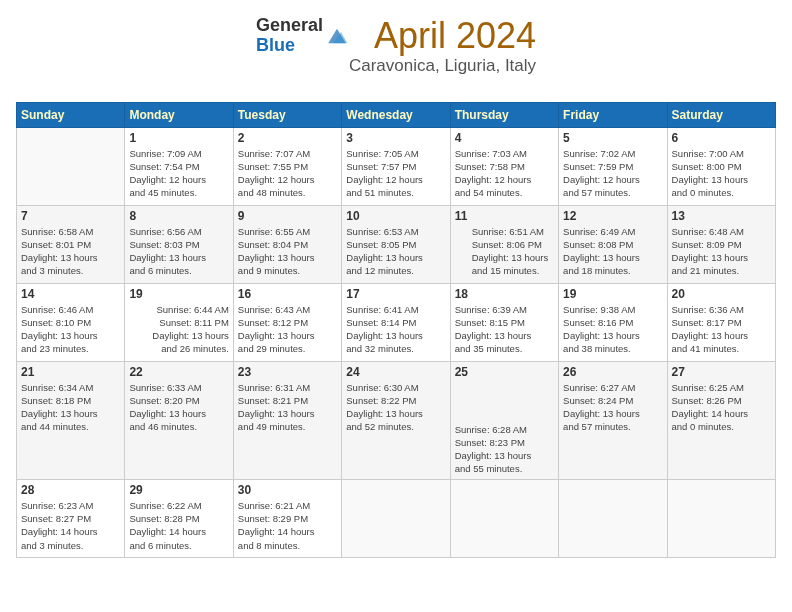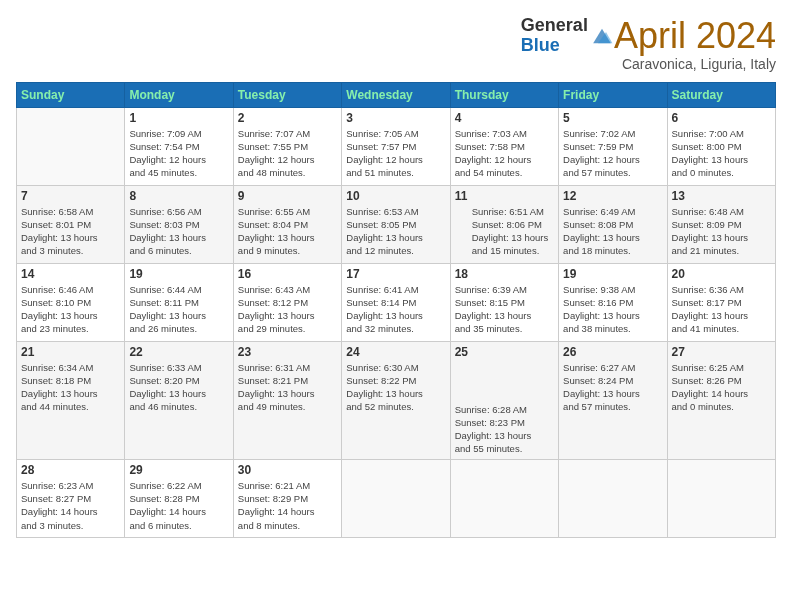--- a/index.html
+++ b/index.html
@@ -9,23 +9,23 @@
       font-family: Arial, Helvetica, sans-serif;
       background: #fff;
       overflow: hidden;
     }
     .container {
       width: 792px;
       padding: 16px 16px 8px 16px;
     }
     .header {
       display: flex;
-      justify-content: flex-end;
+      justify-content: center;
       align-items: flex-start;
-      margin-bottom: 10px;
+      margin-bottom: 26px;
     }
     .logo {
       display: flex;
       align-items: center;
     }
     .logo-text {
       display: flex;
       flex-direction: column;
       line-height: 1.1;
     }
@@ -37,31 +37,31 @@
     .title-block {
       text-align: right;
     }
     .month-title {
       font-size: 36px;
       font-weight: normal;
       color: #a16207;
       line-height: 1.1;
     }
     .location {
-      font-size: 14px;
+      font-size: 17px;
       color: #555;
     }
     .calendar {
       width: 100%;
       border-collapse: collapse;
       border: 1px solid #ccc;
     }
     .calendar th {
       background-color: #1a6eb5;
-      color: #86efac;
+      color: #fef9c3;
       font-size: 12px;
       font-weight: bold;
       padding: 5px 4px;
       text-align: left;
       border: 1px solid #1560a0;
     }
     .calendar td {
       border: 1px solid #ccc;
       vertical-align: top;
       padding: 3px 4px;
@@ -223,21 +223,21 @@
         <tr>
           <td>
             <div class="day-number">14</div>
             <div class="day-info" style="white-space: pre-line;">Sunrise: 6:46 AM
 Sunset: 8:10 PM
 Daylight: 13 hours
 and 23 minutes.</div>
           </td>
           <td>
             <div class="day-number">19</div>
-            <div class="day-info" style="white-space: pre-line;">Sunrise: 6:44 AM
+            <div class="day-info" style="white-space: pre-line; text-align: right;">Sunrise: 6:44 AM
 Sunset: 8:11 PM
 Daylight: 13 hours
 and 26 minutes.</div>
           </td>
           <td>
             <div class="day-number">16</div>
             <div class="day-info" style="white-space: pre-line;">Sunrise: 6:43 AM
 Sunset: 8:12 PM
 Daylight: 13 hours
 and 29 minutes.</div>

